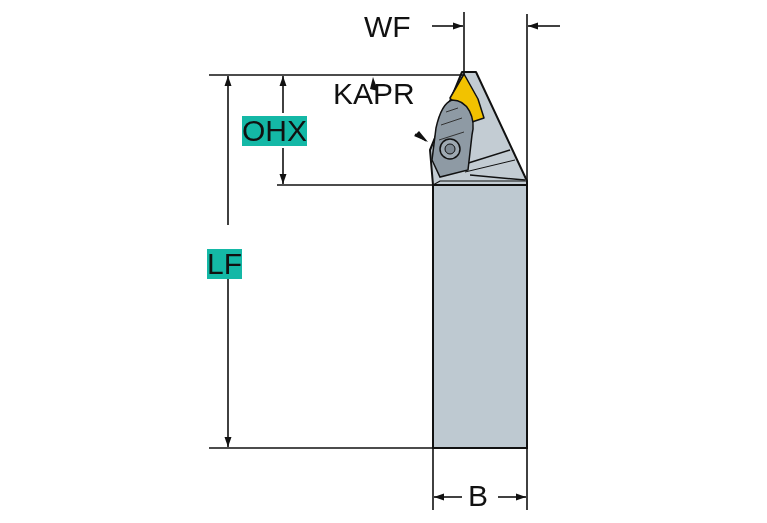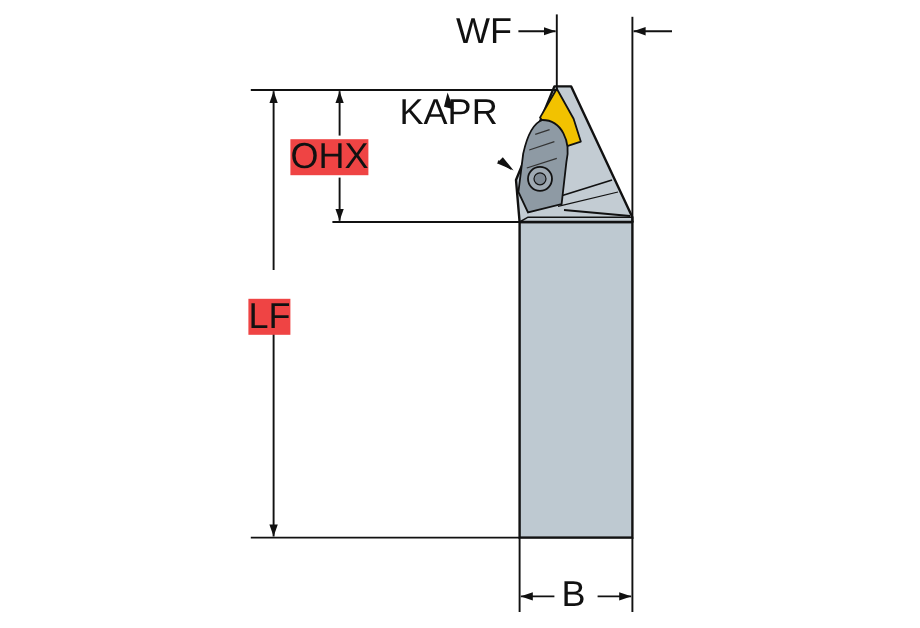--- a/index.html
+++ b/index.html
@@ -21,21 +21,21 @@
       width: 767px;
       height: 523px;
     }
     .dim-label {
       position: absolute;
       font-family: "Liberation Sans", sans-serif;
       font-size: 30px;
       color: #111111;
       line-height: 1;
       white-space: nowrap;
-      background: #ef4444;
+      background: #14b8a6;
     }
     .dim-label.nobg { background: transparent; }
   </style>
 </head>
 <body>
 
 <div>
   <svg id="diagram" viewBox="0 0 767 523" xmlns="http://www.w3.org/2000/svg">
     <defs>
       <marker id="arrow" viewBox="0 0 10 10" refX="10" refY="5" markerWidth="10" markerHeight="10" orient="auto-start-reverse" markerUnits="userSpaceOnUse">
@@ -89,18 +89,18 @@
     <path d="M428,142 L414,136 L419,131 Z" fill="#111"></path>
     <line x1="415" y1="134" x2="426" y2="141" stroke="#111" stroke-width="1.2"></line>
 
     <line x1="433" y1="448" x2="433" y2="510" stroke="#111" stroke-width="1.6"></line>
     <line x1="527" y1="448" x2="527" y2="510" stroke="#111" stroke-width="1.6"></line>
 
     <line x1="462" y1="497" x2="434" y2="497" stroke="#111" stroke-width="1.6" marker-end="url(#arrow)"></line>
     <line x1="498" y1="497" x2="526" y2="497" stroke="#111" stroke-width="1.6" marker-end="url(#arrow)"></line>
   </svg>
 
-  <span class="dim-label nobg" style="left:380px; top:12px;">WF</span>
+  <span class="dim-label nobg" style="left:364px; top:12px;">WF</span>
   <span class="dim-label nobg" style="left:333px; top:79px;">KAPR</span>
   <span class="dim-label" style="left:242px; top:116px;">OHX</span>
   <span class="dim-label" style="left:207px; top:249px;">LF</span>
   <span class="dim-label nobg" style="left:468px; top:481px;">B</span>
 </div>
 
 </body></html>

